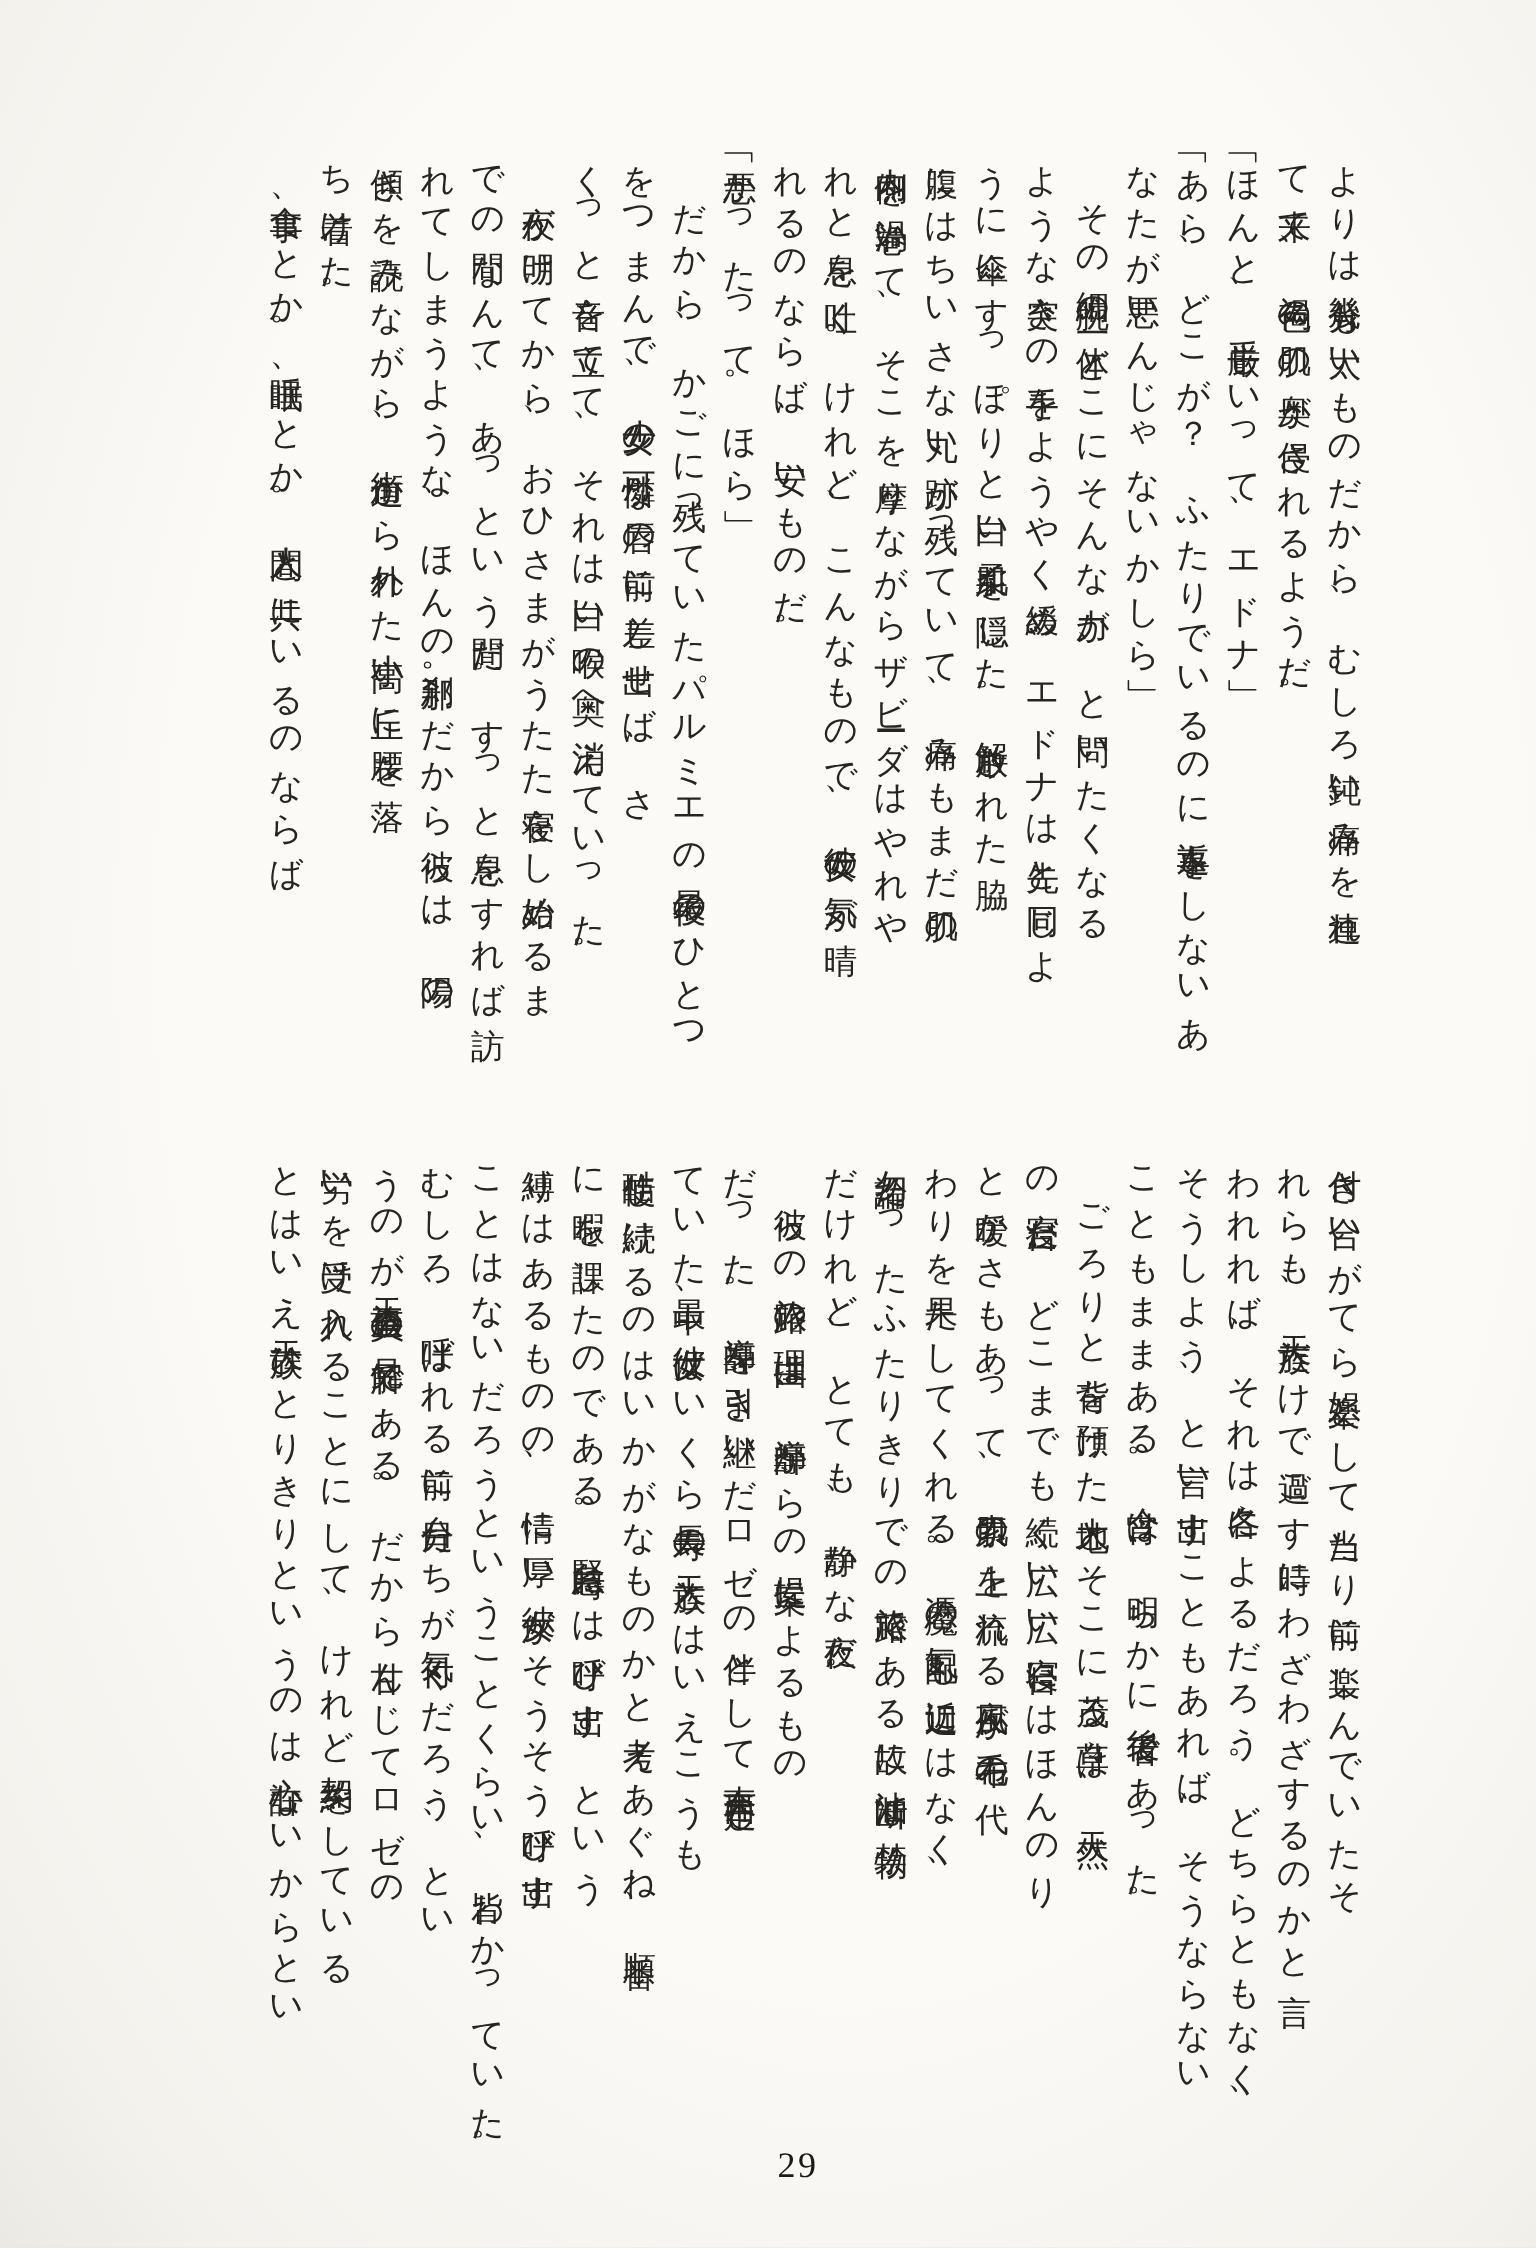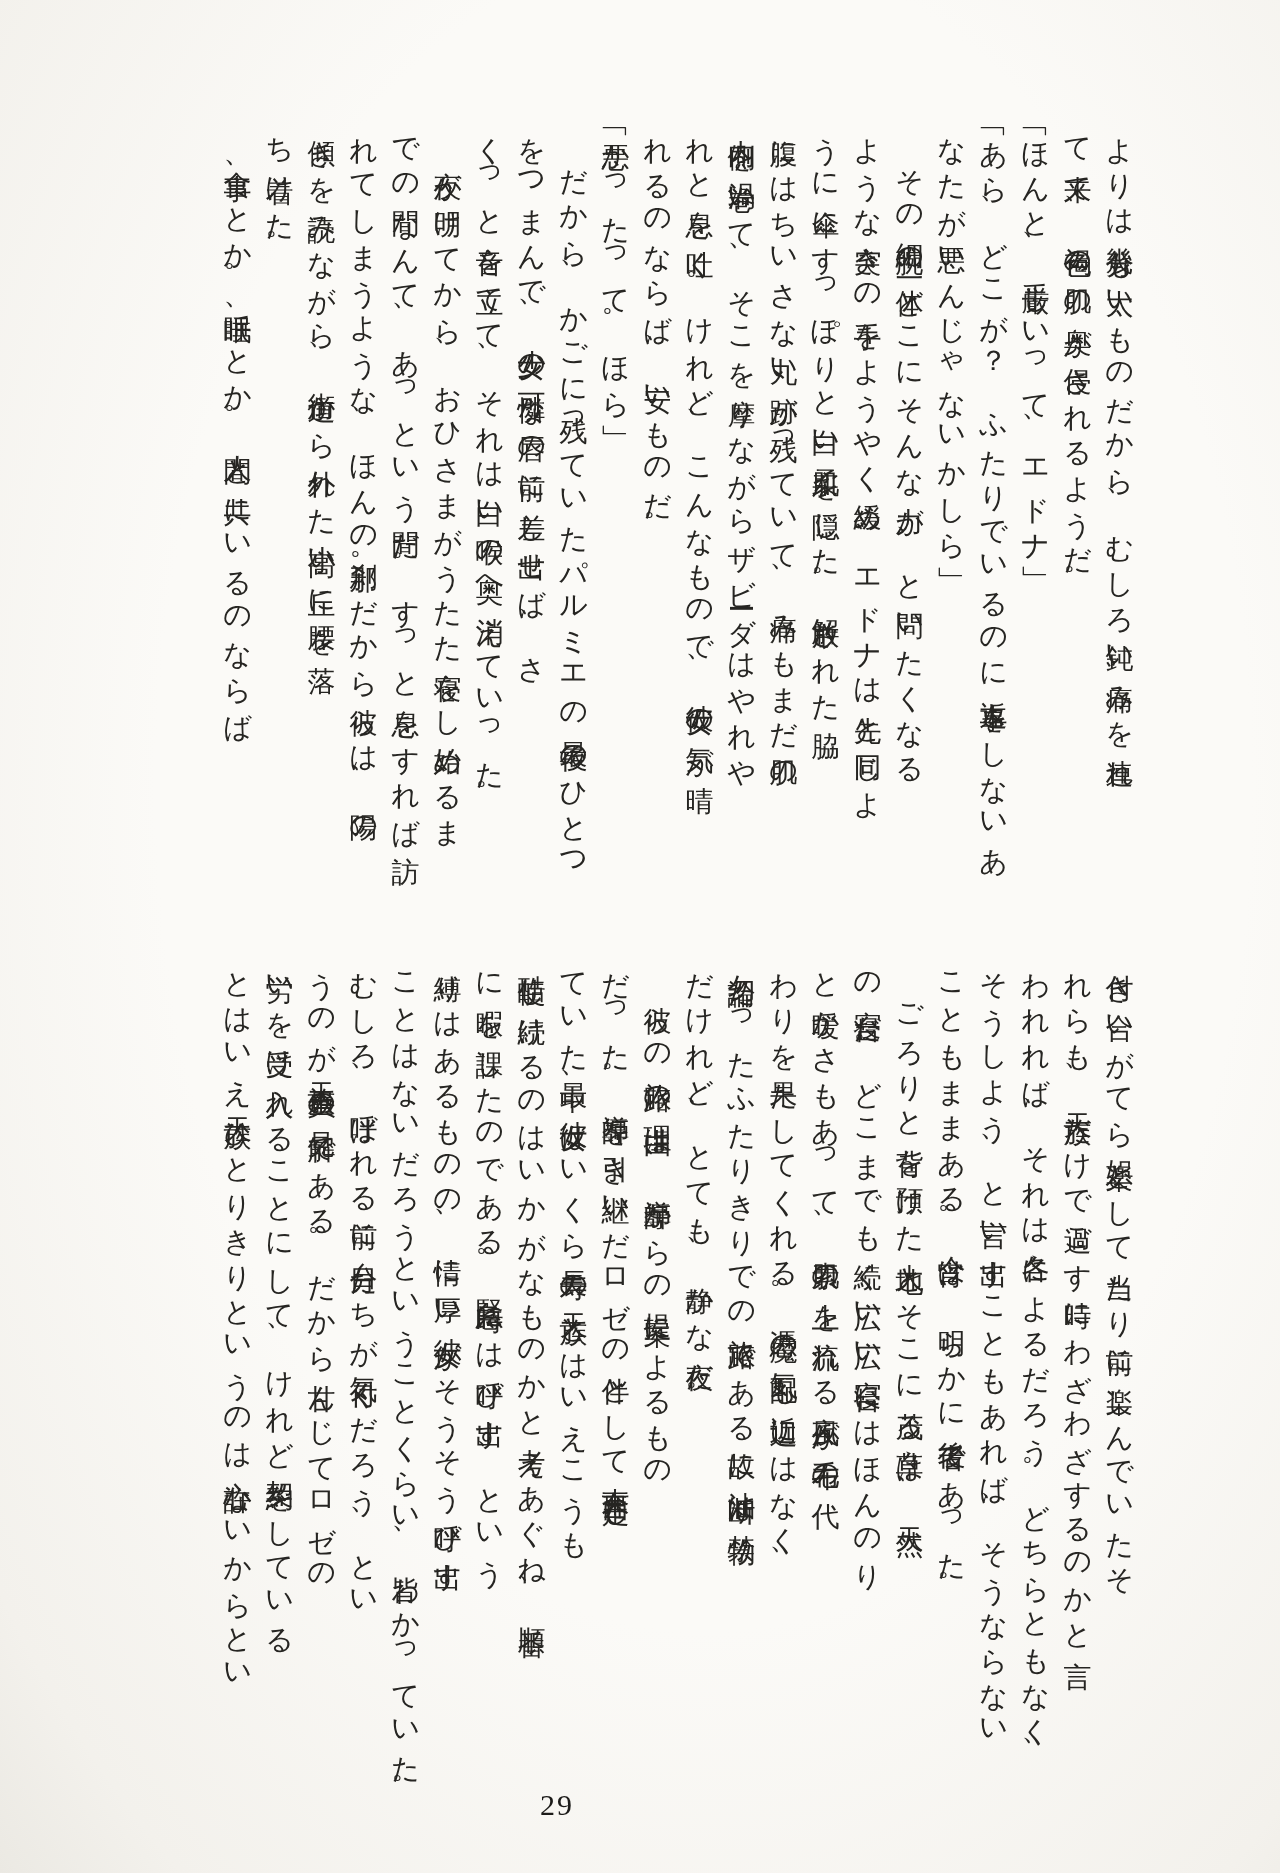--- a/index.html
+++ b/index.html
@@ -36,20 +36,21 @@
     font-size: 28px;
     letter-spacing: 0.13em;     
     color: #262522;
     white-space: nowrap;
   }
   .page-number {
     position: absolute;
     top: 1788px;
     left: 540px;
     width: 250px;
+    text-align: center;
     font-size: 30px;
     color: #1c1b19;
     letter-spacing: 2px;
   }
 </style>
 </head>
 <body>
 
 <div class="page">
   <section class="text-block upper">

